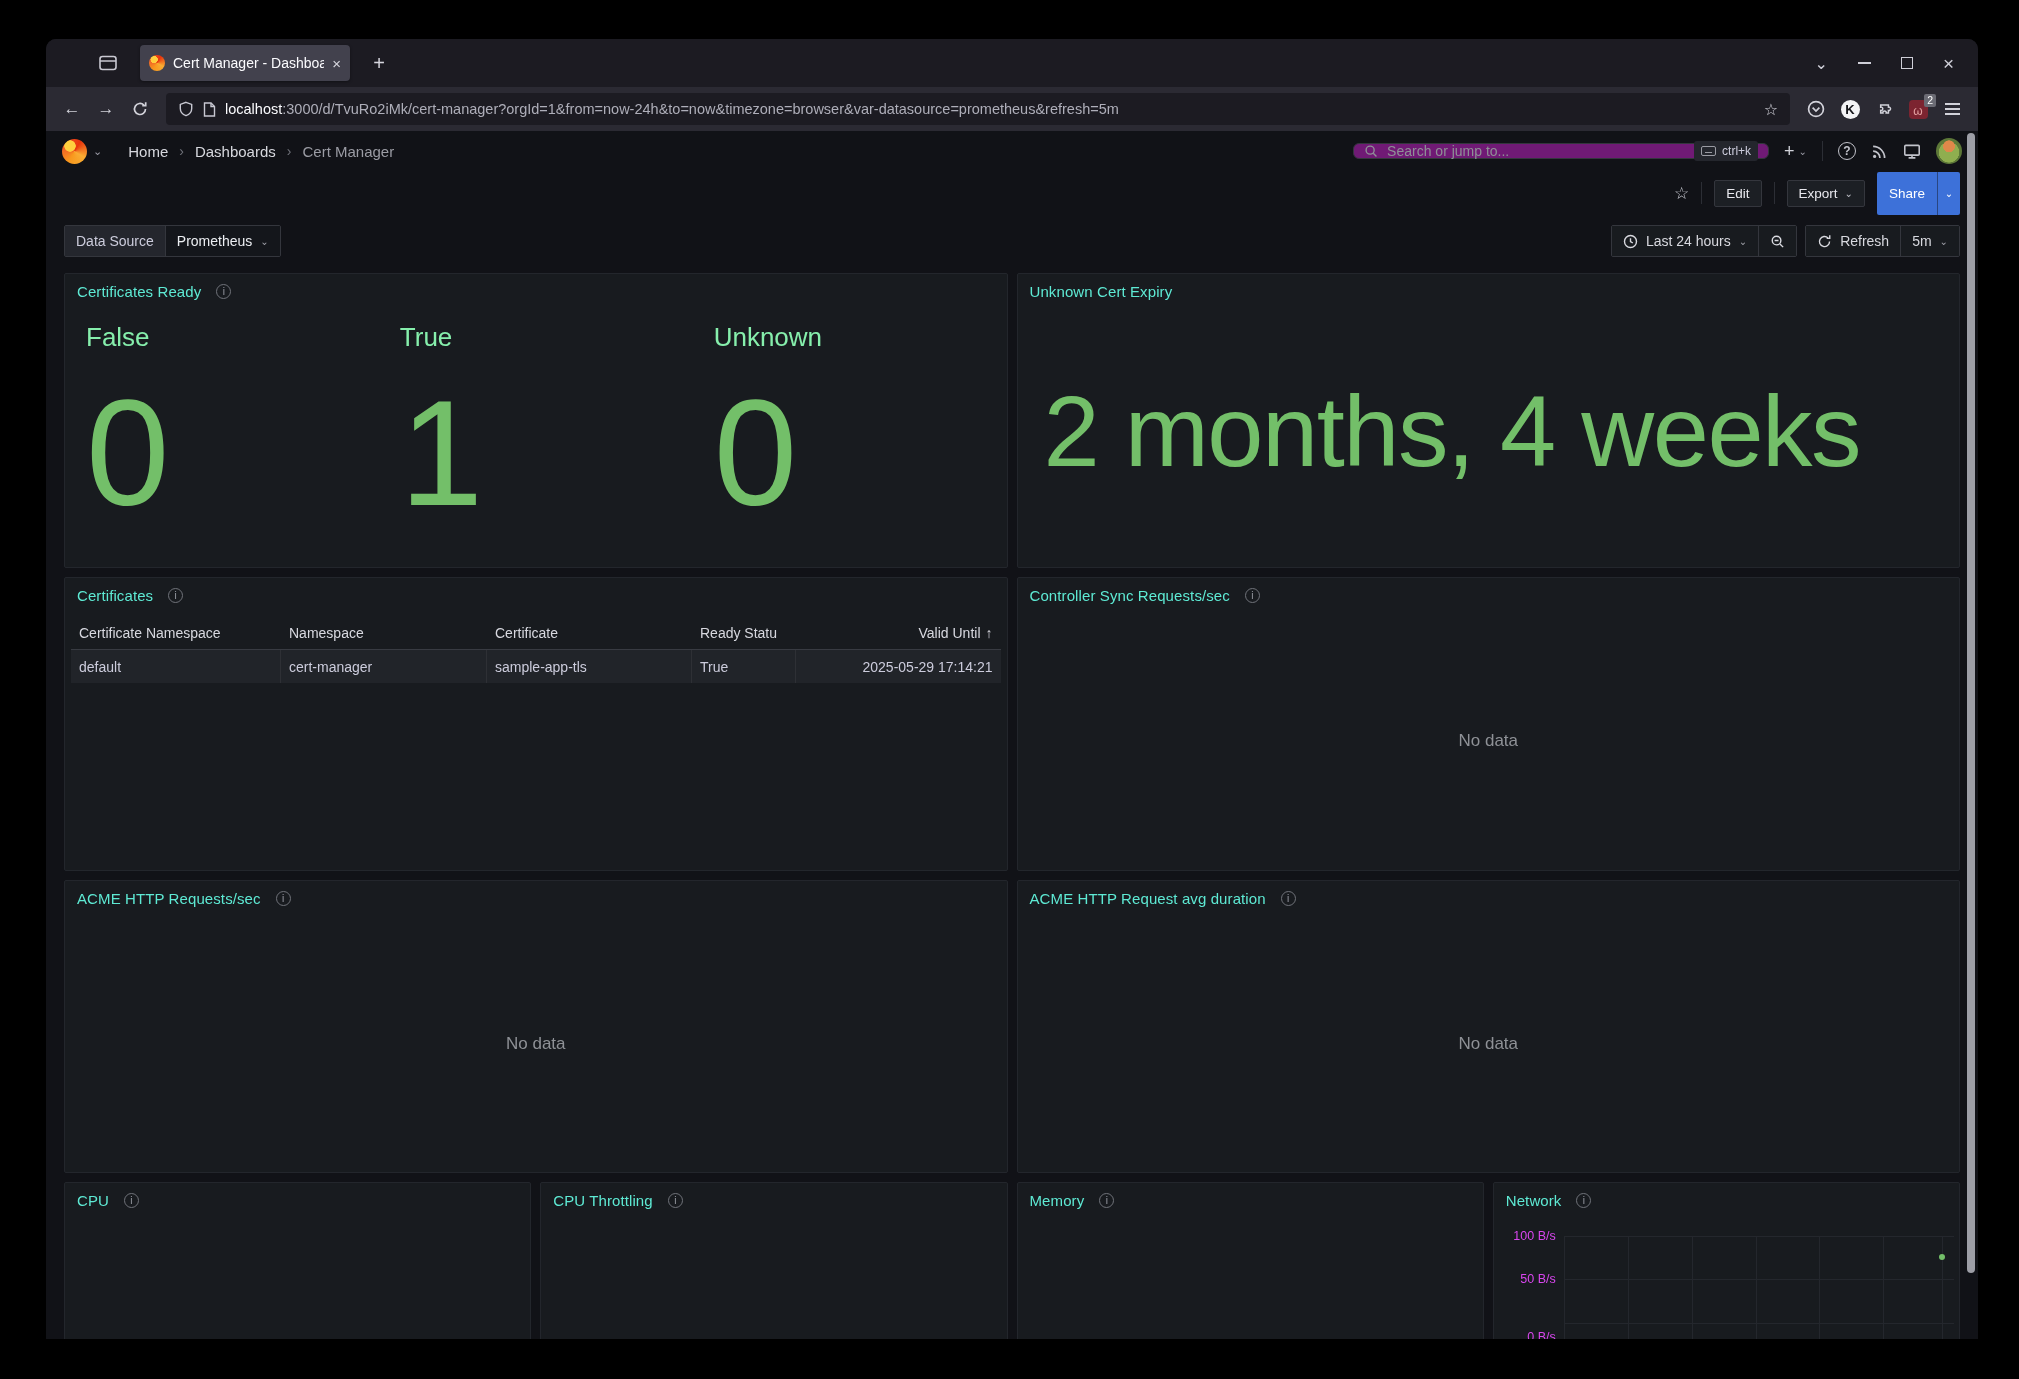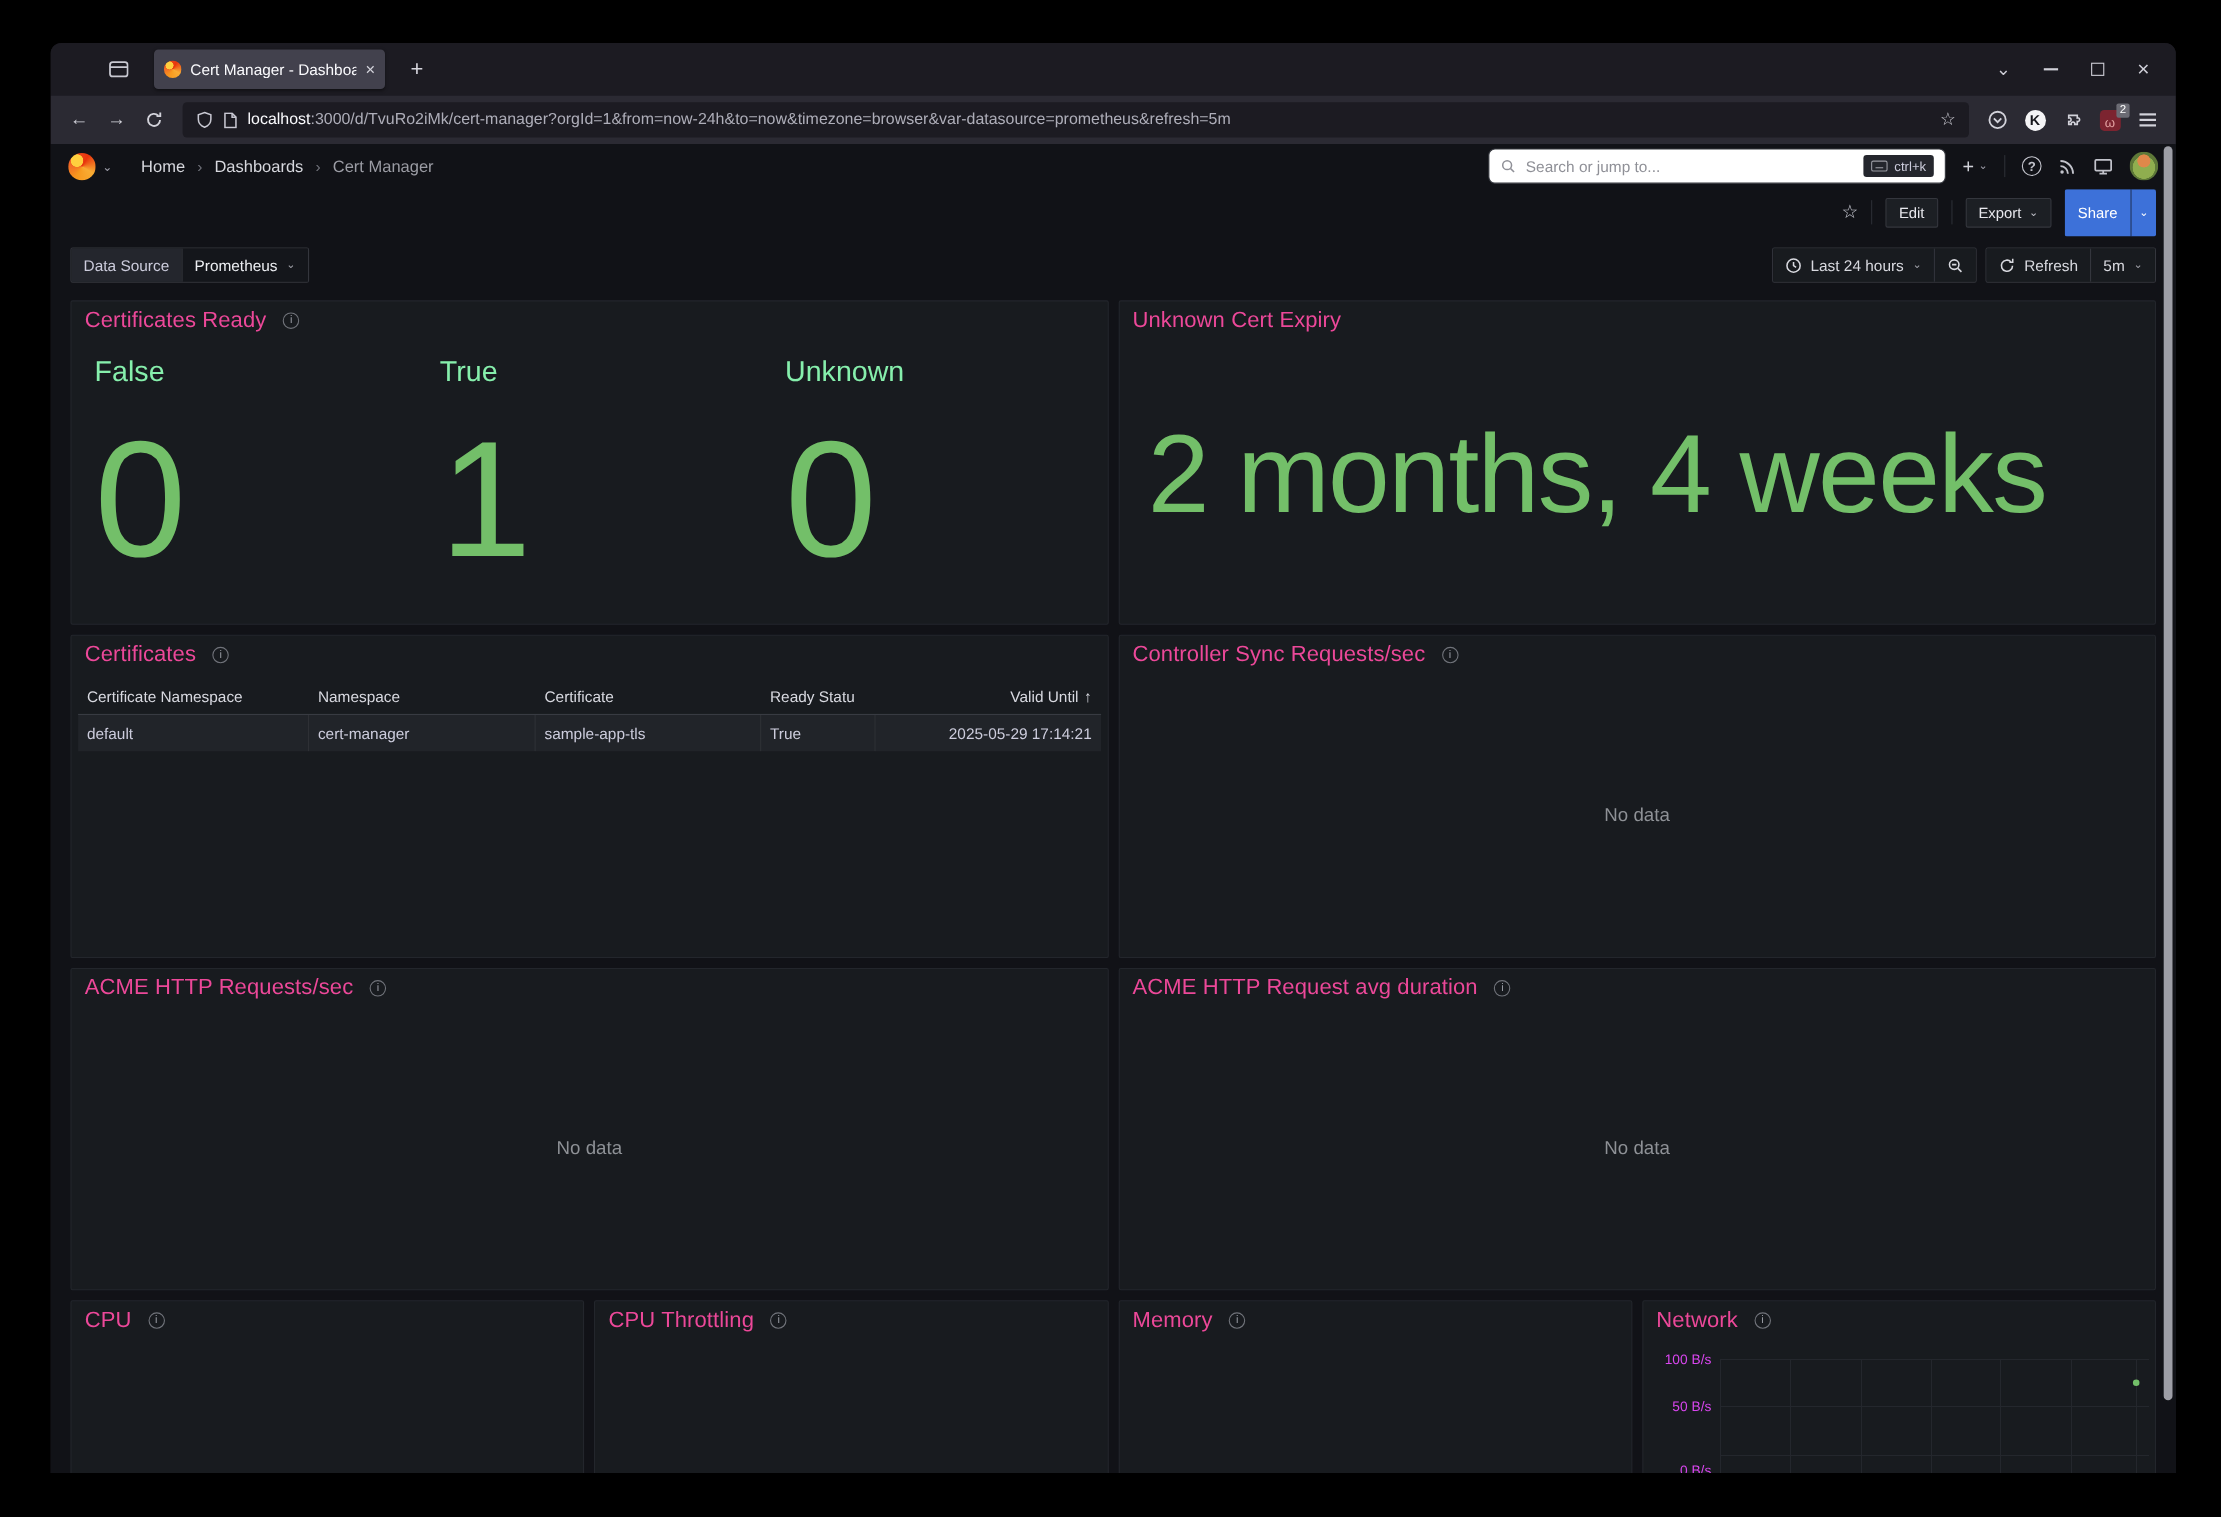--- a/index.html
+++ b/index.html
@@ -50,21 +50,21 @@
   .flame { width:25px; height:25px; border-radius:50%;
     background: radial-gradient(circle at 32% 28%, #ffcf3e 0 22%, rgba(0,0,0,0) 24%),
       conic-gradient(from 210deg, #f8981d, #f05a28, #e8340c, #f9ac33, #f8981d); }
   .logo-caret { color:#9d9da8; font-size:11px; margin-left:6px; }
   .breadcrumb { display:flex; align-items:center; gap:11px; margin-left:26px; font-size:15px; }
   .bc-link { color:#d7d8de; font-weight:500; }
   .bc-sep { color:#70727a; font-size:14px; }
   .bc-current { color:#9b9ca4; }
 
   .gheader-right { margin-left:auto; display:flex; align-items:center; gap:15px; }
-  .searchbox { width:416px; height:32px; border:1px solid #34363d; background:#ffffff;
+  .searchbox { width:416px; height:16px; border:1px solid #34363d; background:#701a75;
     border-radius:6px; display:flex; align-items:center; gap:9px; padding:0 10px;
     font-size:14px; color:#8f9097; }
   .kbd { margin-left:auto; display:flex; align-items:center; gap:6px; background:#24262d;
     border-radius:3px; padding:3px 7px; font-size:12px; color:#ccccdc; }
   .kbd-key { width:15px; height:10px; border:1px solid #9a9ba3; border-radius:2px; position:relative; }
   .kbd-key:after { content:""; position:absolute; left:3px; right:3px; bottom:2px; height:1px; background:#9a9ba3; }
   .plusmenu { display:flex; align-items:center; gap:4px; color:#d2d3da; font-size:18px; }
   .plusmenu .caret { font-size:10px; color:#9d9da8; }
   .vdiv { width:1px; height:20px; background:#2c2e35; }
   .help-circle { width:18px; height:18px; border:1.5px solid #c2c3cb; border-radius:50%;
@@ -92,21 +92,21 @@
   .seg.label { background:#24262d; color:#ccccdc; }
   .seg.dark { background:#14161b; color:#eceef2; }
   .seg .caret { font-size:10px; color:#a0a1a9; }
   .gcontrols-right { margin-left:auto; display:flex; gap:8px; }
 
   .dashboard { flex:1; padding:6px 18px 0; display:grid; overflow:hidden;
     grid-template-columns:repeat(4,1fr); grid-template-rows:295px 294px 293px; grid-auto-rows:250px; gap:9px; }
   .panel { background:#181b1f; border:1px solid #23262c; border-radius:2px; position:relative; overflow:hidden; }
   .span2 { grid-column:span 2; }
   .phead { height:34px; display:flex; align-items:center; gap:15px; padding:0 12px; }
-  .ptitle { font-size:20px; font-weight:500; color:#ec4899; letter-spacing:.1px; }
+  .ptitle { font-size:15px; font-weight:500; color:#5eead4; letter-spacing:.1px; }
   .info-icon { width:15px; height:15px; border:1px solid #70737a; border-radius:50%;
     color:#9b9ea6; font-size:10px; display:flex; align-items:center; justify-content:center; }
 
   .stats { display:flex; height:247px; }
   .stat { flex:1; padding:14px 0 0 21px; }
   .stat-label { font-size:26px; color:#86efac; }
   .stat-value { margin-top:22px; font-size:150px; line-height:1.05; font-weight:500; color:#73bf69; }
 
   .bigvalue-wrap { height:247px; display:flex; align-items:center; padding-left:26px; }
   .bigvalue { font-size:101px; font-weight:500; color:#73bf69; letter-spacing:-1.5px; white-space:nowrap; }

